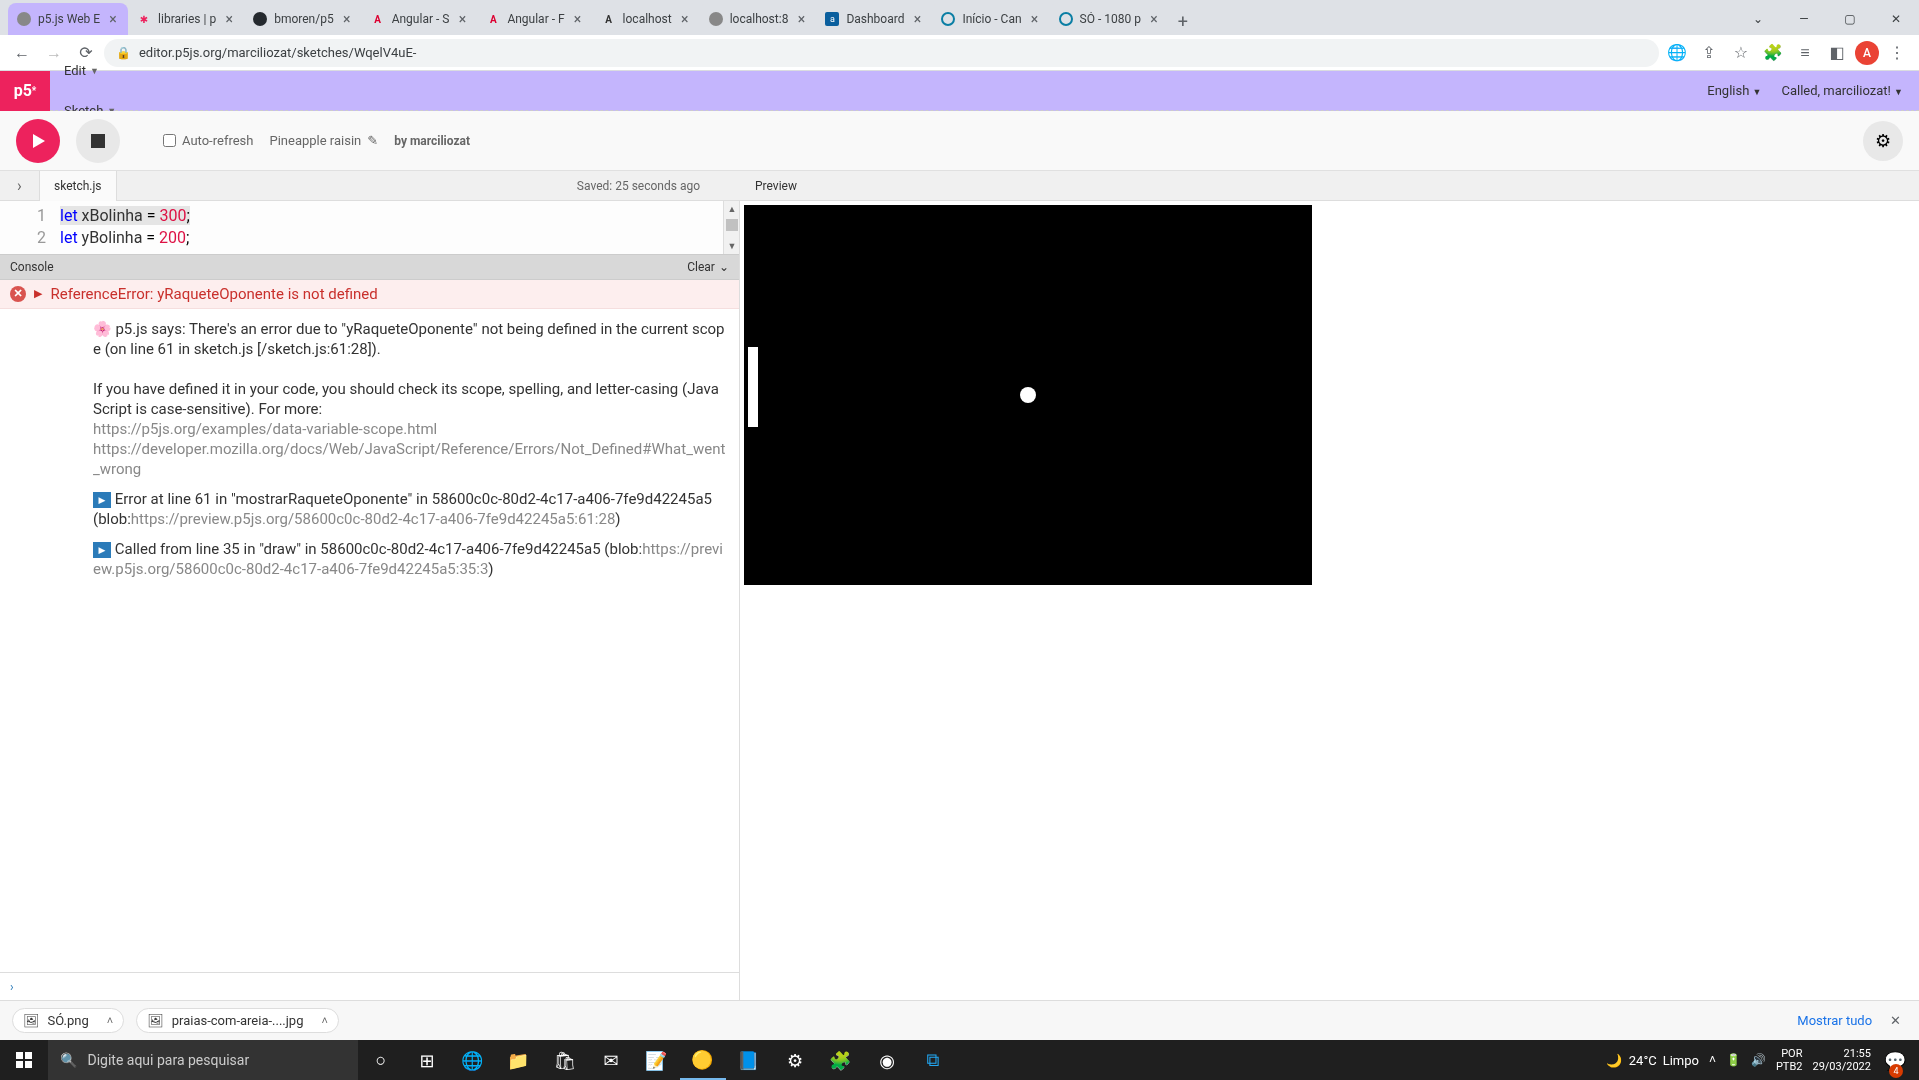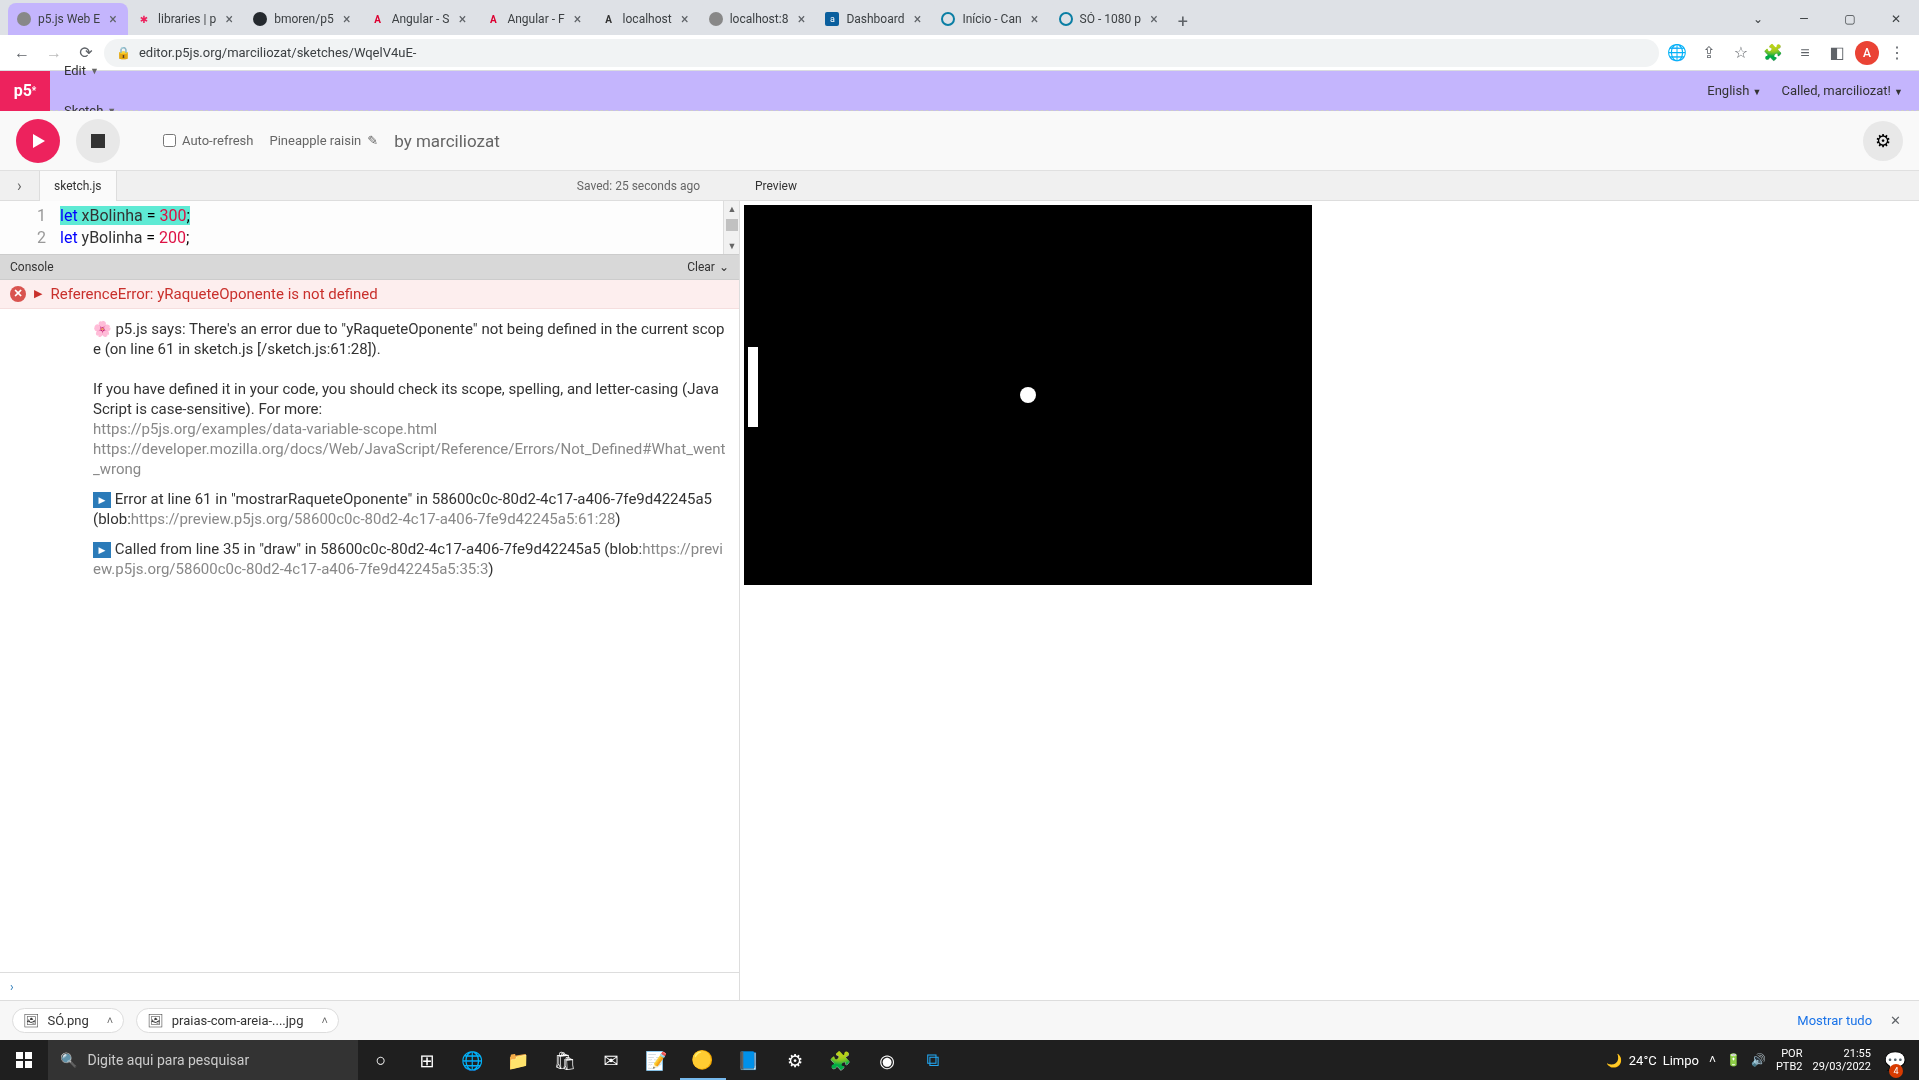--- a/index.html
+++ b/index.html
@@ -31,38 +31,38 @@
 .p5-menu-item .arr { font-size: 9px; color: #666; }
 .p5-right { margin-left: auto; display: flex; align-items: center; padding-right: 16px; gap: 20px; font-size: 13px; color: #333; }
 
 .p5-toolbar { height: 60px; background: #f9f9f9; border-bottom: 1px solid #e0e0e0; display: flex; align-items: center; padding: 0 16px; gap: 16px; }
 .play-btn { width: 44px; height: 44px; border-radius: 50%; background: #ed225d; display: flex; align-items: center; justify-content: center; cursor: pointer; }
 .play-btn svg { fill: #fff; }
 .stop-btn { width: 44px; height: 44px; border-radius: 50%; background: #e8e8e8; display: flex; align-items: center; justify-content: center; cursor: pointer; }
 .stop-sq { width: 14px; height: 14px; background: #333; }
 .auto-refresh { display: flex; align-items: center; gap: 6px; font-size: 13px; color: #666; margin-left: 27px; }
 .sketch-name { font-size: 13px; color: #666; display: flex; align-items: center; gap: 6px; }
-.byline { font-size: 17px; color: #666; }
+.byline { font-size: 12px; color: #666; font-weight: bold; }
 .settings-gear { margin-left: auto; width: 40px; height: 40px; border-radius: 50%; background: #e8e8e8; display: flex; align-items: center; justify-content: center; font-size: 18px; cursor: pointer; }
 
 .p5-tabs { height: 30px; background: #f0f0f0; border-bottom: 1px solid #ddd; display: flex; align-items: center; }
 .expand-btn { width: 40px; height: 30px; display: flex; align-items: center; justify-content: center; border-right: 1px solid #ddd; color: #666; cursor: pointer; }
 .file-tab { padding: 0 14px; height: 30px; display: flex; align-items: center; font-size: 12px; color: #333; border-right: 1px solid #ddd; background: #fafafa; }
 .saved-info { margin-left: auto; padding-right: 20px; font-size: 12px; color: #666; }
 .preview-label-bar { position: absolute; left: 745px; height: 30px; display: flex; align-items: center; font-size: 12px; color: #333; padding-left: 10px; }
 
 .main-split { flex: 1; display: flex; position: relative; }
 .editor-pane { width: 740px; display: flex; flex-direction: column; border-right: 1px solid #ddd; position: relative; }
 .code-area { height: 53px; display: flex; background: #fdfdfd; font-family: 'Consolas', monospace; font-size: 16px; overflow: hidden; position: relative;}
 .gutter { width: 60px; text-align: right; padding-right: 14px; color: #999; line-height: 22px; padding-top: 4px;}
 .code-text { flex: 1; line-height: 22px; padding-top: 4px; }
 .code-text .kw { color: #0000ff; }
 .code-text .var { color: #333; }
 .code-text .num { color: #d14; }
-.code-text .sel { background: #5eead4; }
+.code-text .sel { background: #e5e5e5; }
 .scrollbar-v { position: absolute; right: 0; top: 0; width: 16px; height: 100%; background: #f1f1f1; border-left: 1px solid #ddd;}
 .scrollbar-v .thumb { position: absolute; top: 18px; left: 2px; width: 12px; height: 12px; background: #c1c1c1; }
 .scrollbar-v .arr-up, .scrollbar-v .arr-dn { position:absolute; left:0; width:16px; height:16px; display:flex; align-items:center; justify-content:center; font-size:9px; color:#666;}
 .scrollbar-v .arr-up { top:0; } .scrollbar-v .arr-dn { bottom:0; }
 
 .console-header { height: 26px; background: #d8d8d8; display: flex; align-items: center; padding: 0 10px; font-size: 12px; color: #333; border-top: 1px solid #ccc; border-bottom: 1px solid #ccc;}
 .console-clear { margin-left: auto; color: #333; display: flex; align-items: center; gap: 4px; cursor:pointer; }
 .console-body { flex: 1; overflow: auto; font-family: 'Consolas', monospace; font-size: 15px; line-height: 20px; background: #fff; }
 .err-line { background: #fdeeee; padding: 4px 10px; display: flex; align-items: center; gap: 8px; border-bottom: 1px solid #f5dede;}
 .err-icon { width: 16px; height: 16px; border-radius: 50%; background: #d9534f; color: #fff; display: flex; align-items: center; justify-content: center; font-size: 11px; font-weight: bold;}

